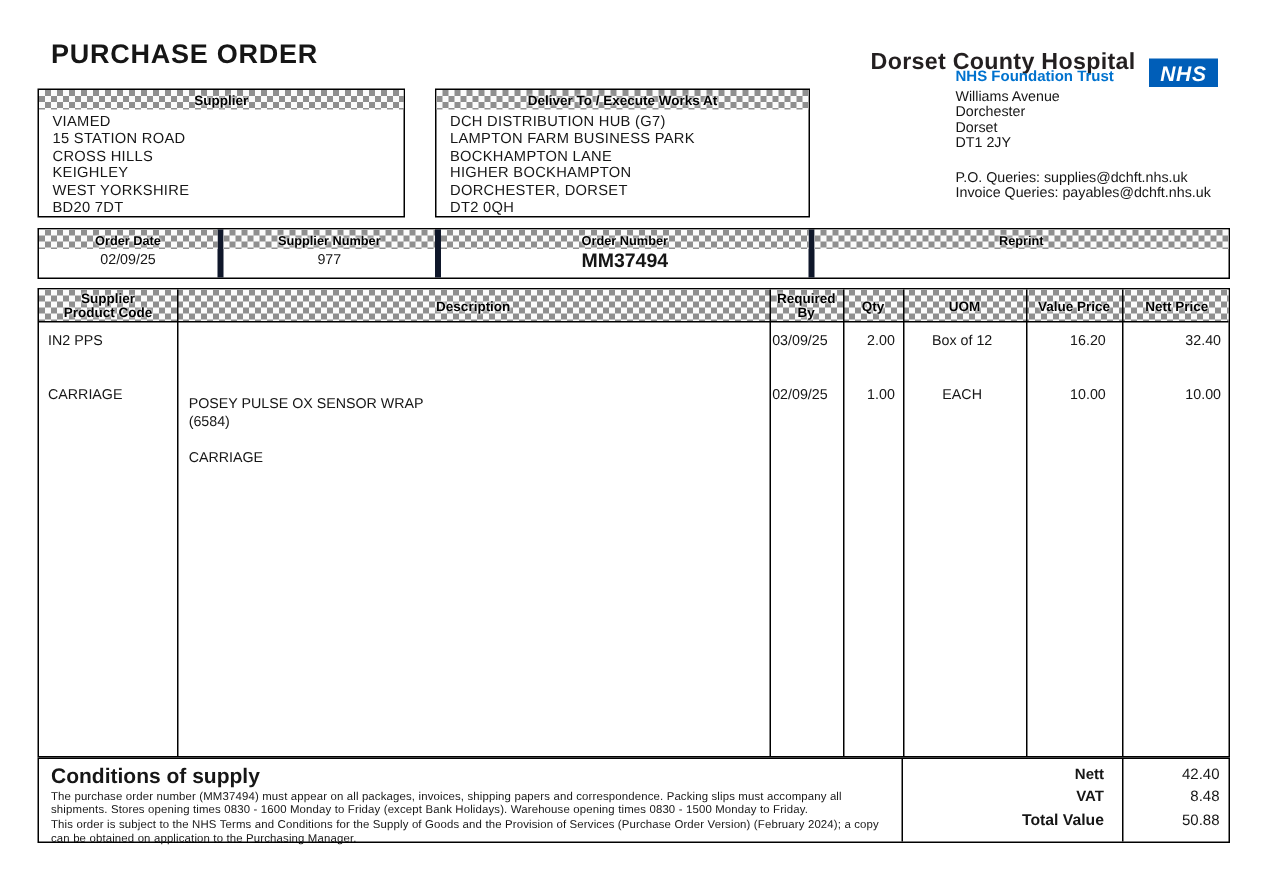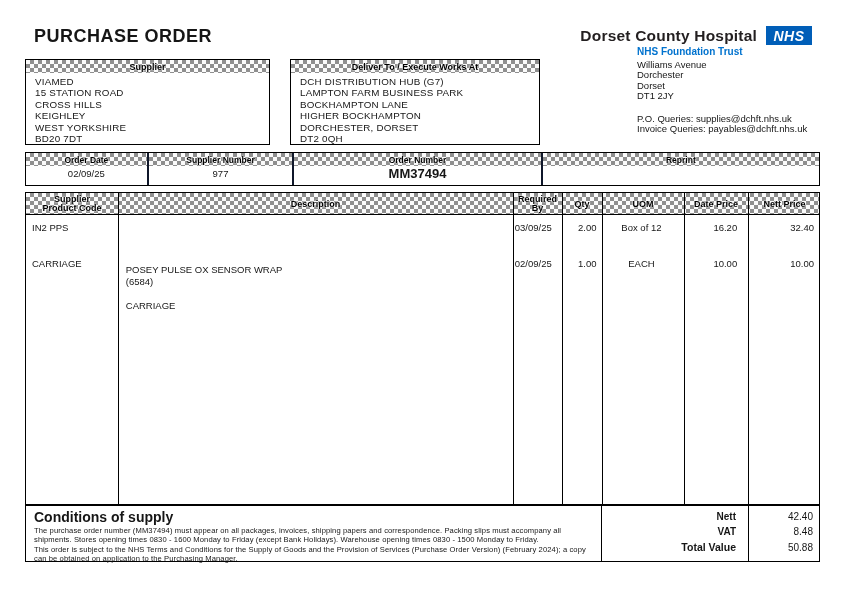--- a/index.html
+++ b/index.html
@@ -15,35 +15,35 @@
     font-weight:bold;font-size:9px;color:#000;white-space:nowrap;
     text-shadow:0 0 2px #fff, 0 0 2px #fff;
   }
 
   .title{position:absolute;left:30px;top:22px;font-size:18px;font-weight:bold;letter-spacing:.5px;margin:4px;}
 
   
   .hosp-top{position:absolute;top:26px;right:30px;display:flex;align-items:center;gap:9px;text-align:center;}
   .hosp-name{font-size:15.5px;font-weight:bold;color:#231f20;letter-spacing:.2px;}
   .nhs-logo{display:inline-flex;align-items:center;justify-content:center;width:46px;height:19px;
-    background:#005EB8;color:#fff;font-weight:bold;font-style:italic;font-size:14px;letter-spacing:.5px;}
+    background:#005EB8;color:#fff;font-weight:bold;font-style:italic;font-size:14px;letter-spacing:.5px;margin-top:13px;}
   .hosp-sub{position:absolute;left:637px;top:47px;font-size:9.5px;line-height:10.5px;}
   .trust{color:#0072CE;font-weight:bold;font-size:10px;margin-bottom:2px;}
   .queries{margin-top:12px;}
 
   
   .addr-box{position:absolute;top:59px;height:86px;border:1.6px solid #000;box-sizing:border-box;background:#fff;}
   .addr-box .band{position:absolute;left:0;top:0;right:0;height:13px;display:flex;align-items:center;justify-content:center;}
   .addr-lines{position:absolute;left:9px;top:16px;font-size:9.8px;line-height:11.4px;letter-spacing:.2px;}
   #supplier-box{left:25px;width:245px;}
   #deliver-box{left:290px;width:250px;}
 
   
   .order-bar{position:absolute;left:25px;top:152px;width:795px;height:34px;border:1.6px solid #000;box-sizing:border-box;display:flex;}
-  .order-cell{position:relative;height:100%;border-right:2px solid #0f172a;box-sizing:border-box;}
+  .order-cell{position:relative;height:100%;border-right:4px solid #0f172a;box-sizing:border-box;}
   .order-cell:last-child{border-right:none;}
   .order-cell .band{position:absolute;left:0;top:0;right:0;height:13px;display:flex;align-items:center;justify-content:center;}
   .order-cell .band-label{font-size:8.5px;}
   .order-val{position:absolute;left:0;right:0;top:15px;text-align:center;font-size:9.5px;}
   .order-val.big{font-size:13px;font-weight:bold;top:13px;}
 
   
   .items{position:absolute;left:25px;top:192px;width:795px;height:313px;border:1.6px solid #000;box-sizing:border-box;}
   .items .thead{position:absolute;left:0;right:0;top:0;height:22px;border-bottom:1px solid #000;box-sizing:border-box;}
   .hcell{position:absolute;top:0;height:22px;display:flex;flex-direction:column;align-items:center;justify-content:center;line-height:9px;}
@@ -160,21 +160,21 @@
         <span>Required</span>
         <span>By</span>
       </div>
       <div class="hcell band-label" style="left:536px;width:40px">
         <span>Qty</span>
       </div>
       <div class="hcell band-label" style="left:576px;width:82px">
         <span>UOM</span>
       </div>
       <div class="hcell band-label" style="left:658px;width:64px">
-        <span>Date Price</span>
+        <span>Value Price</span>
       </div>
       <div class="hcell band-label" style="left:722px;width:73px">
         <span>Nett Price</span>
       </div>
     </div>
 
     <div class="vline" style="left:92px"></div>
     <div class="vline" style="left:487px"></div>
     <div class="vline" style="left:536px"></div>
     <div class="vline" style="left:576px"></div>

